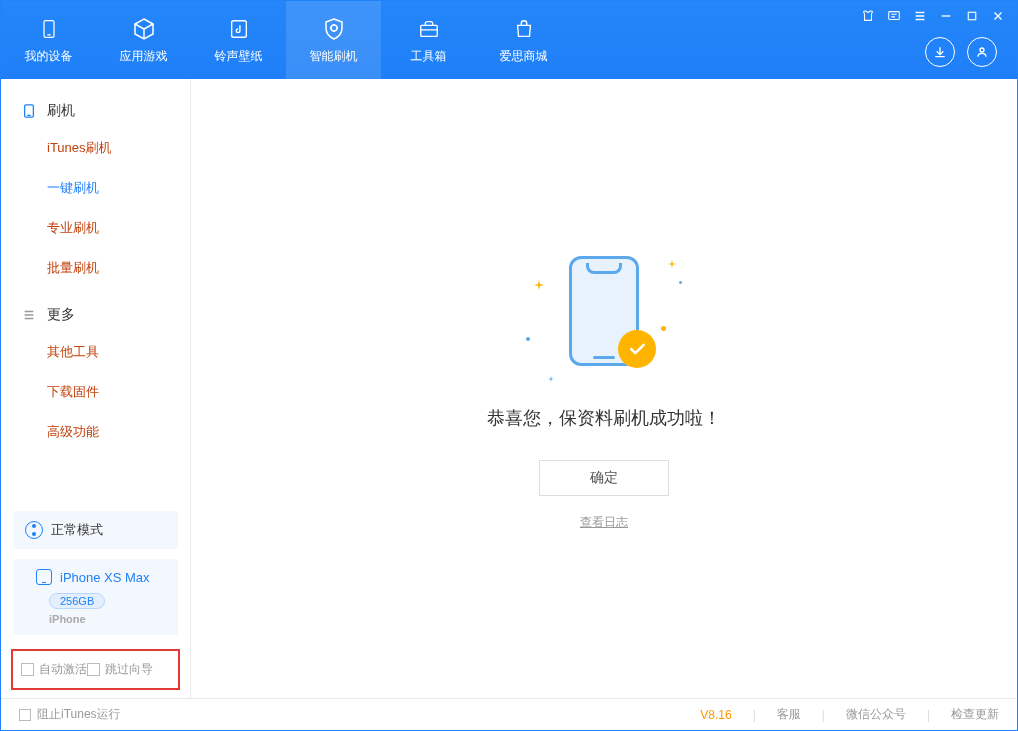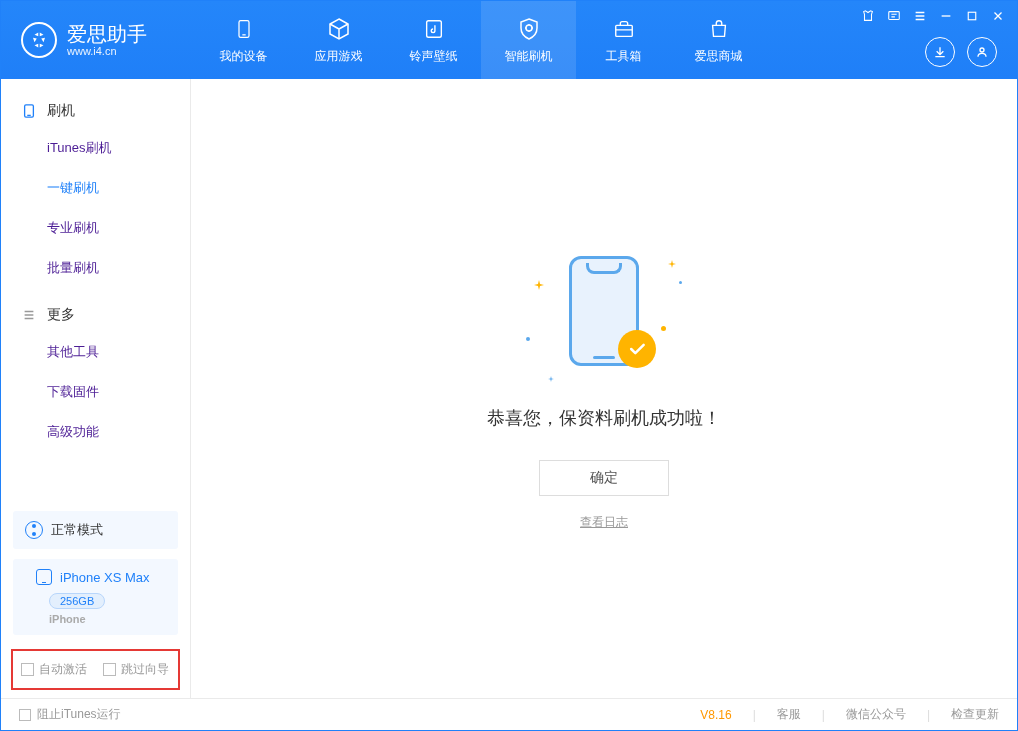--- a/index.html
+++ b/index.html
@@ -24,39 +24,39 @@
 
 .header-icons { position: absolute; right: 20px; bottom: 12px; display: flex; gap: 12px; }
 .circ-btn { width: 30px; height: 30px; border: 1.5px solid #fff; border-radius: 50%; display: flex; align-items: center; justify-content: center; color: #fff; cursor: pointer; }
 
 
 .body { flex: 1; display: flex; overflow: hidden; }
 .sidebar { width: 190px; border-right: 1px solid #eaeaea; display: flex; flex-direction: column; }
 .side-scroll { flex: 1; padding-top: 15px; overflow: auto; }
 .side-group-hdr { display: flex; align-items: center; padding: 8px 20px; color: #333; font-size: 14px; }
 .side-group-hdr .gicon { width: 16px; height: 16px; margin-right: 10px; display: flex; align-items: center; justify-content: center; }
-.side-item { padding: 11px 20px 11px 46px; font-size: 13px; color: #4c1d95; cursor: pointer; }
+.side-item { padding: 11px 20px 11px 46px; font-size: 13px; color: #c2410c; cursor: pointer; }
 .side-item.active { color: #2081f9; }
 
 .device-panel { padding: 10px 12px; }
 .mode-box { background: #f3f8ff; border-radius: 3px; padding: 10px 12px; display: flex; align-items: center; margin-bottom: 10px; }
 .mode-icon { width: 18px; height: 18px; border: 1.5px solid #2081f9; border-radius: 50%; margin-right: 8px; position: relative; }
 .mode-icon::before, .mode-icon::after { content: ''; position: absolute; width: 4px; height: 4px; border-radius: 50%; background: #2081f9; }
 .mode-icon::before { top: 2px; left: 6px; }
 .mode-icon::after { bottom: 2px; right: 6px; }
 .mode-text { font-size: 13px; color: #333; }
 .dev-box { background: #f3f8ff; border-radius: 3px; padding: 10px 12px; }
 .dev-row { display: flex; align-items: center; margin-bottom: 6px; margin-left: 11px; }
 .dev-icon { width: 16px; height: 16px; border: 1.5px solid #2081f9; border-radius: 3px; margin-right: 8px; position: relative; }
 .dev-icon::after { content: ''; position: absolute; bottom: 1px; left: 50%; transform: translateX(-50%); width: 4px; height: 1.5px; background: #2081f9; }
 .dev-name { font-size: 13px; color: #2081f9; font-weight: 500; }
 .dev-badge { display: inline-block; background: #e3effd; border: 1px solid #b8d6fb; color: #2081f9; font-size: 11px; padding: 1px 10px; border-radius: 10px; margin-left: 24px; margin-bottom: 4px; }
 .dev-type { font-size: 11px; color: #aaa; margin-left: 24px; font-weight: bold; }
 
-.option-box { border: 2px solid #e53935; margin: 4px 10px 8px 10px; padding: 10px 8px; display: flex; align-items: center; gap: 16px; }
+.option-box { border: 2px solid #e53935; margin: 4px 10px 8px 10px; padding: 10px 8px; display: flex; align-items: center; }
 .opt { display: flex; align-items: center; font-size: 12px; color: #999; }
 .opt .cb { width: 13px; height: 13px; border: 1px solid #bbb; margin-right: 5px; }
 
 
 .main { flex: 1; position: relative; display: flex; flex-direction: column; align-items: center; justify-content: center; }
 .success-illu { position: relative; width: 160px; height: 140px; margin-bottom: 20px; }
 .phone { position: absolute; left: 50%; top: 10px; transform: translateX(-50%); width: 70px; height: 110px; border: 3px solid #5ba8ec; border-radius: 12px; background: #e8f2fd; }
 .phone::before { content: ''; position: absolute; top: 4px; left: 50%; transform: translateX(-50%); width: 30px; height: 8px; background: #e8f2fd; border: 3px solid #5ba8ec; border-top: none; border-radius: 0 0 8px 8px; }
 .phone::after { content: ''; position: absolute; bottom: 4px; left: 50%; transform: translateX(-50%); width: 22px; height: 3px; background: #5ba8ec; border-radius: 2px; }
 .check-badge { position: absolute; right: 28px; bottom: 18px; width: 38px; height: 38px; background: #ffb400; border-radius: 50%; display: flex; align-items: center; justify-content: center; }
@@ -82,33 +82,20 @@
 .footer-right .sep { color: #ddd; }
 .foot-link { cursor: pointer; }
 .ver { color: #ff9800; }
 </style>
 </head>
 <body>
 
 <div class="window">
 
   <div class="header">
-    <div class="logo-area">
-      <div class="logo-circle">
-        <svg viewBox="0 0 24 24" fill="#fff">
-            <path d="M12 2v6l4-3-4-3zm0 14l-4 3 4 3v-6zm-6-4l3-4-3-4v8h8l-4-3 3-4H4v8z" opacity="0"></path>
-            <path d="M8 3v4l5.5-2L8 3zm0 14l5.5 2L8 21v-4zm8-9l-2 5.5L18 8h-2zm-12 2l2 5.5L2 16l2-6z" opacity="0"></path>
-            <path d="M11 2l-5 3 5 2V2zm2 0v5l5-2-5-3zM4 9l2 6 3-5-5-1zm16 0l-5 1 3 5 2-6zm-9 8l-5 2 5 3v-5zm2 0v5l5-3-5-2z"></path>
-          </svg>
-      </div>
-      <div>
-        <div class="logo-text">爱思助手</div>
-        <div class="logo-sub">www.i4.cn</div>
-      </div>
-    </div>
 
     <div class="nav">
       <div class="nav-item">
         <div class="nav-icon">
             <svg viewBox="0 0 24 24" width="20" height="26" fill="none" stroke="#fff" stroke-width="1.5">
               <rect x="6" y="2" width="12" height="20" rx="2"></rect>
               <line x1="10" y1="19" x2="14" y2="19"></line>
             </svg>
           </div>
         <div class="nav-label">我的设备</div>

